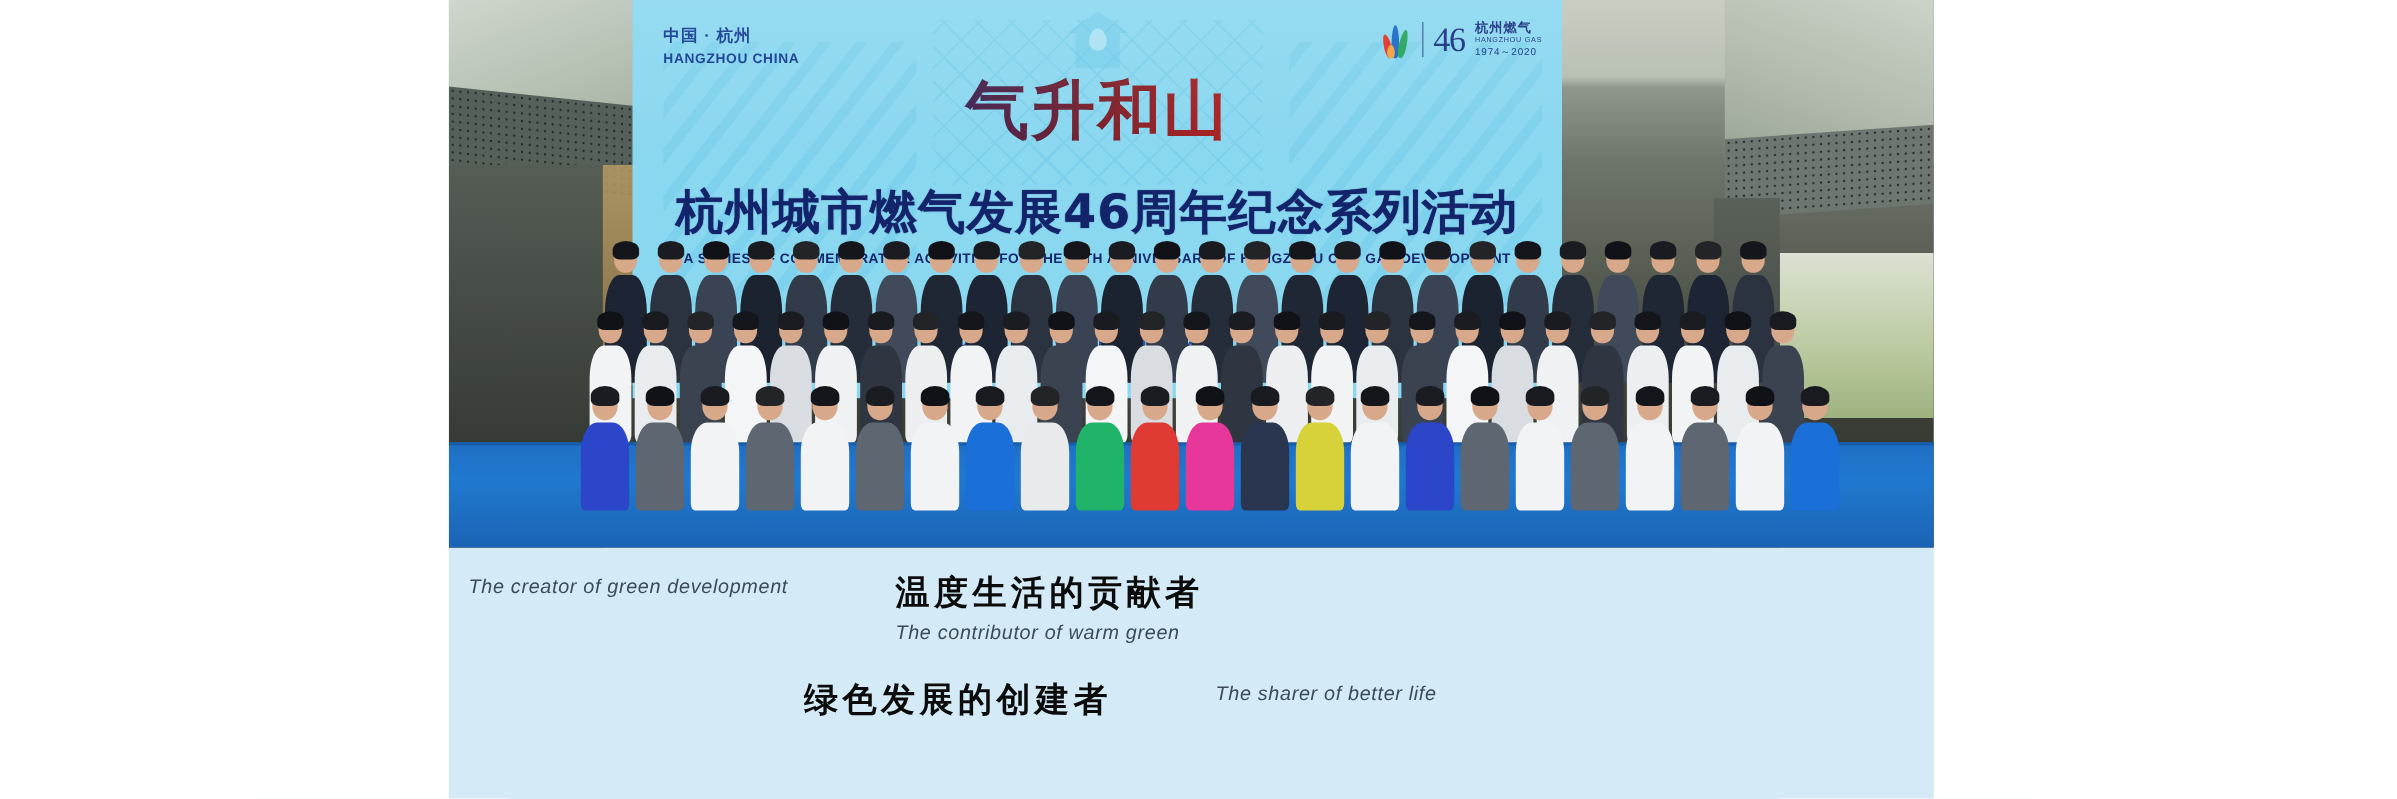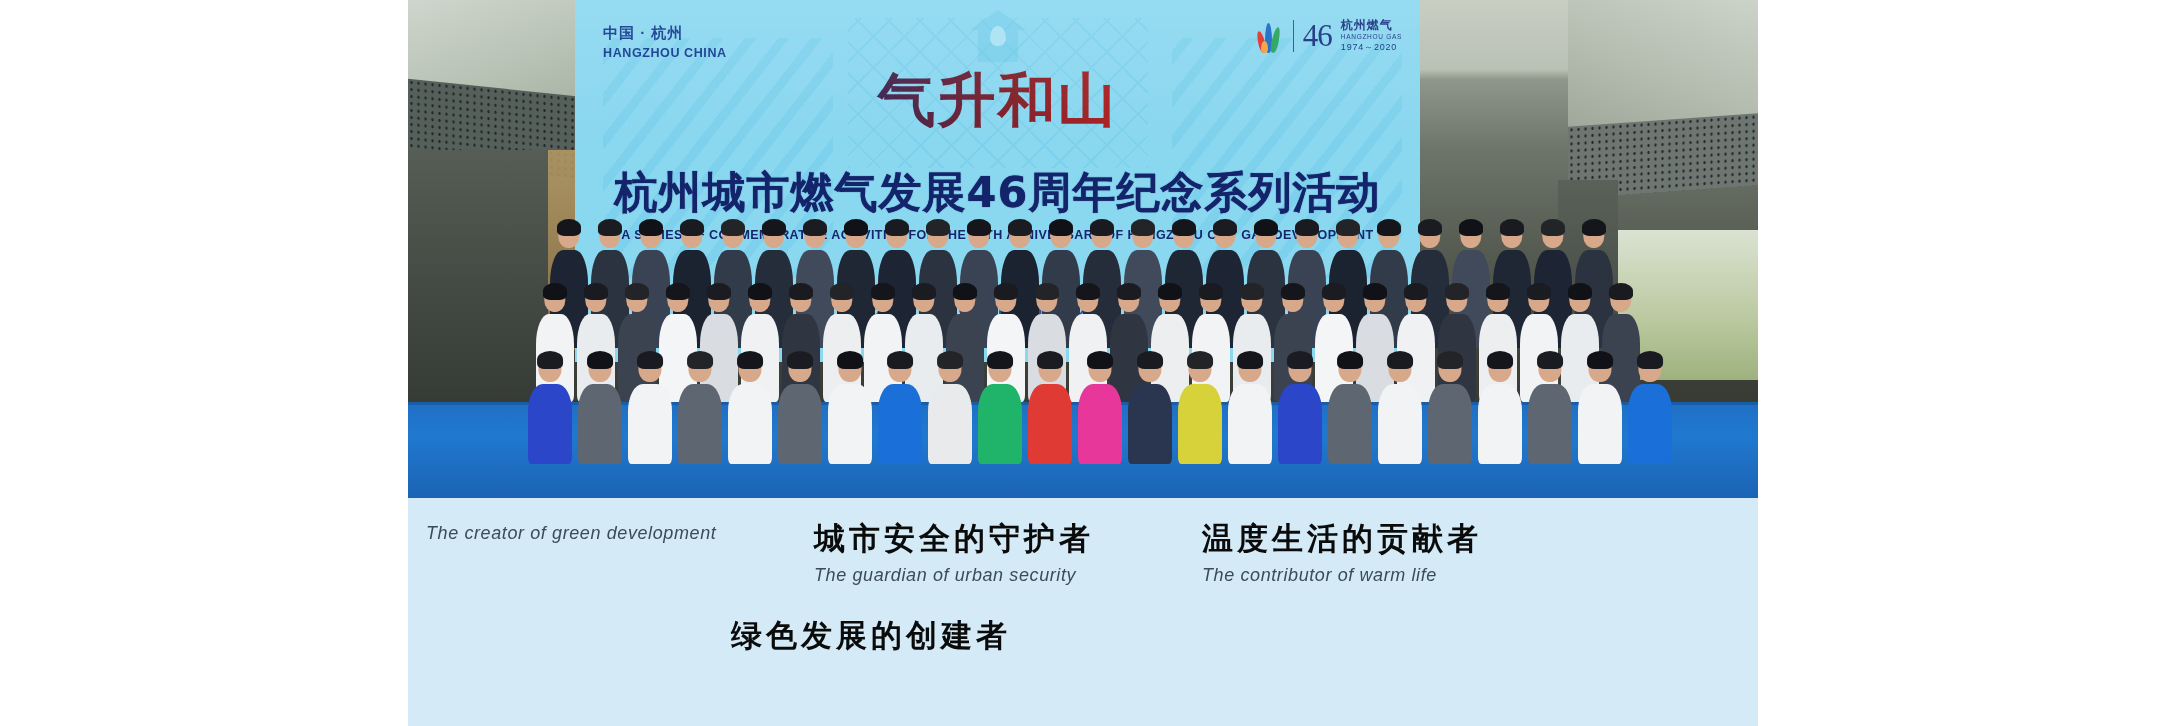--- a/index.html
+++ b/index.html
@@ -552,31 +552,28 @@
           </div>
         </div>
     </div>
 
     <div id="slogans">
       <div class="row row1">
         <div class="slogan">
           <div class="en">The creator of green development</div>
         </div>
         <div class="slogan">
-          <div class="cn">城市安全的守护者</div>
-          <div class="en">The guardian of urban security</div>
-        </div>
-        <div class="slogan">
           <div class="cn">温度生活的贡献者</div>
-          <div class="en">The contributor of warm life</div>
+          <div class="en">The contributor of warm green</div>
         </div>
       </div>
       <div class="row row2">
         <div class="slogan">
           <div class="cn">绿色发展的创建者</div>
         </div>
         <div class="slogan">
+          <div class="en">The sharer of better life</div>
         </div>
       </div>
     </div>
 
   </div>
 </div>
 
 </body></html>

